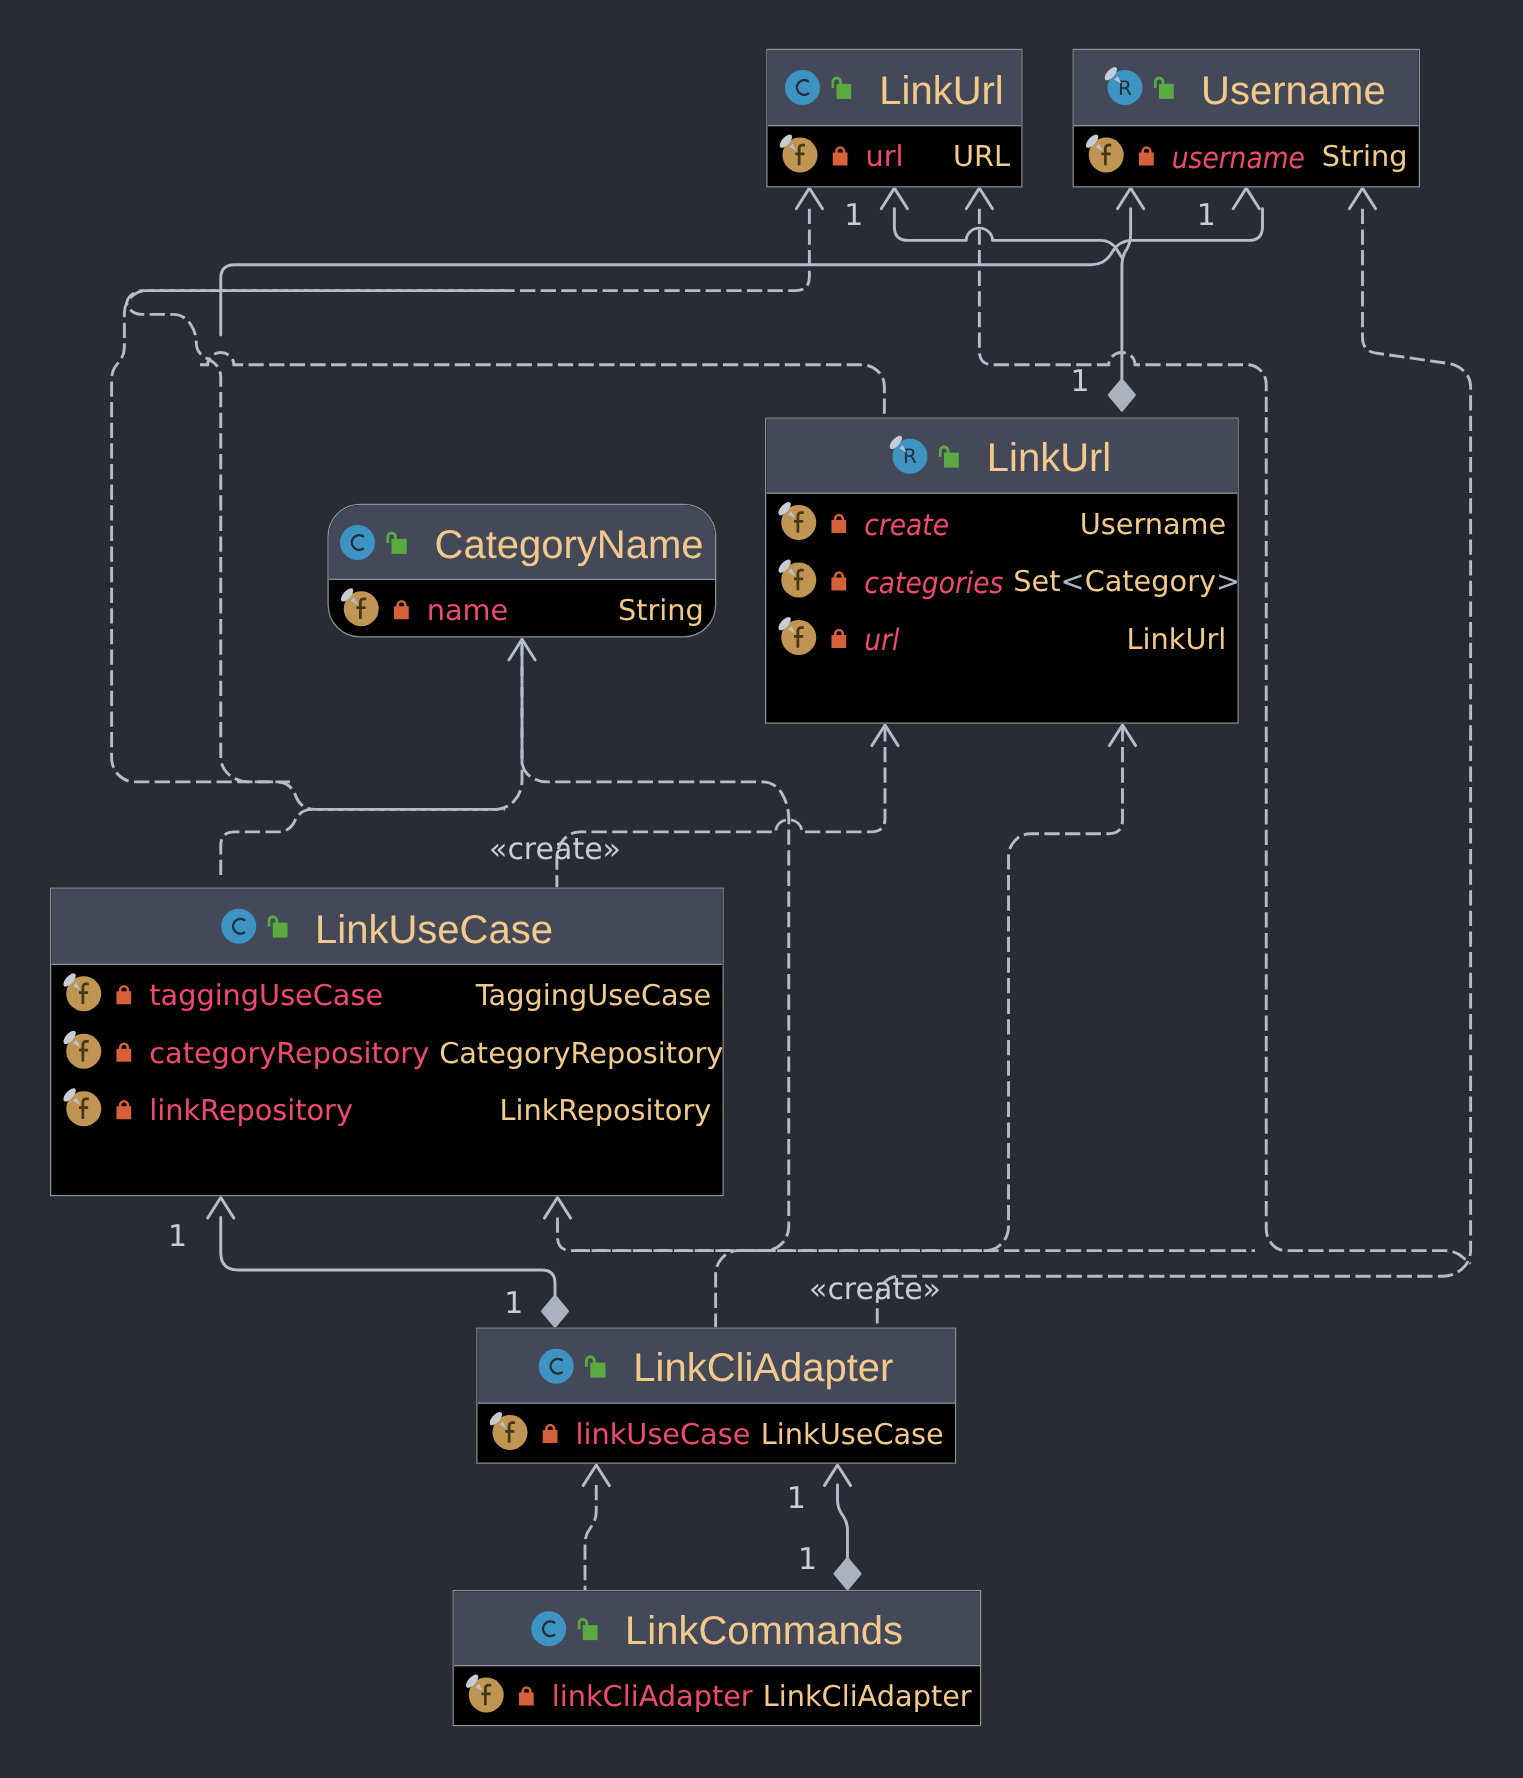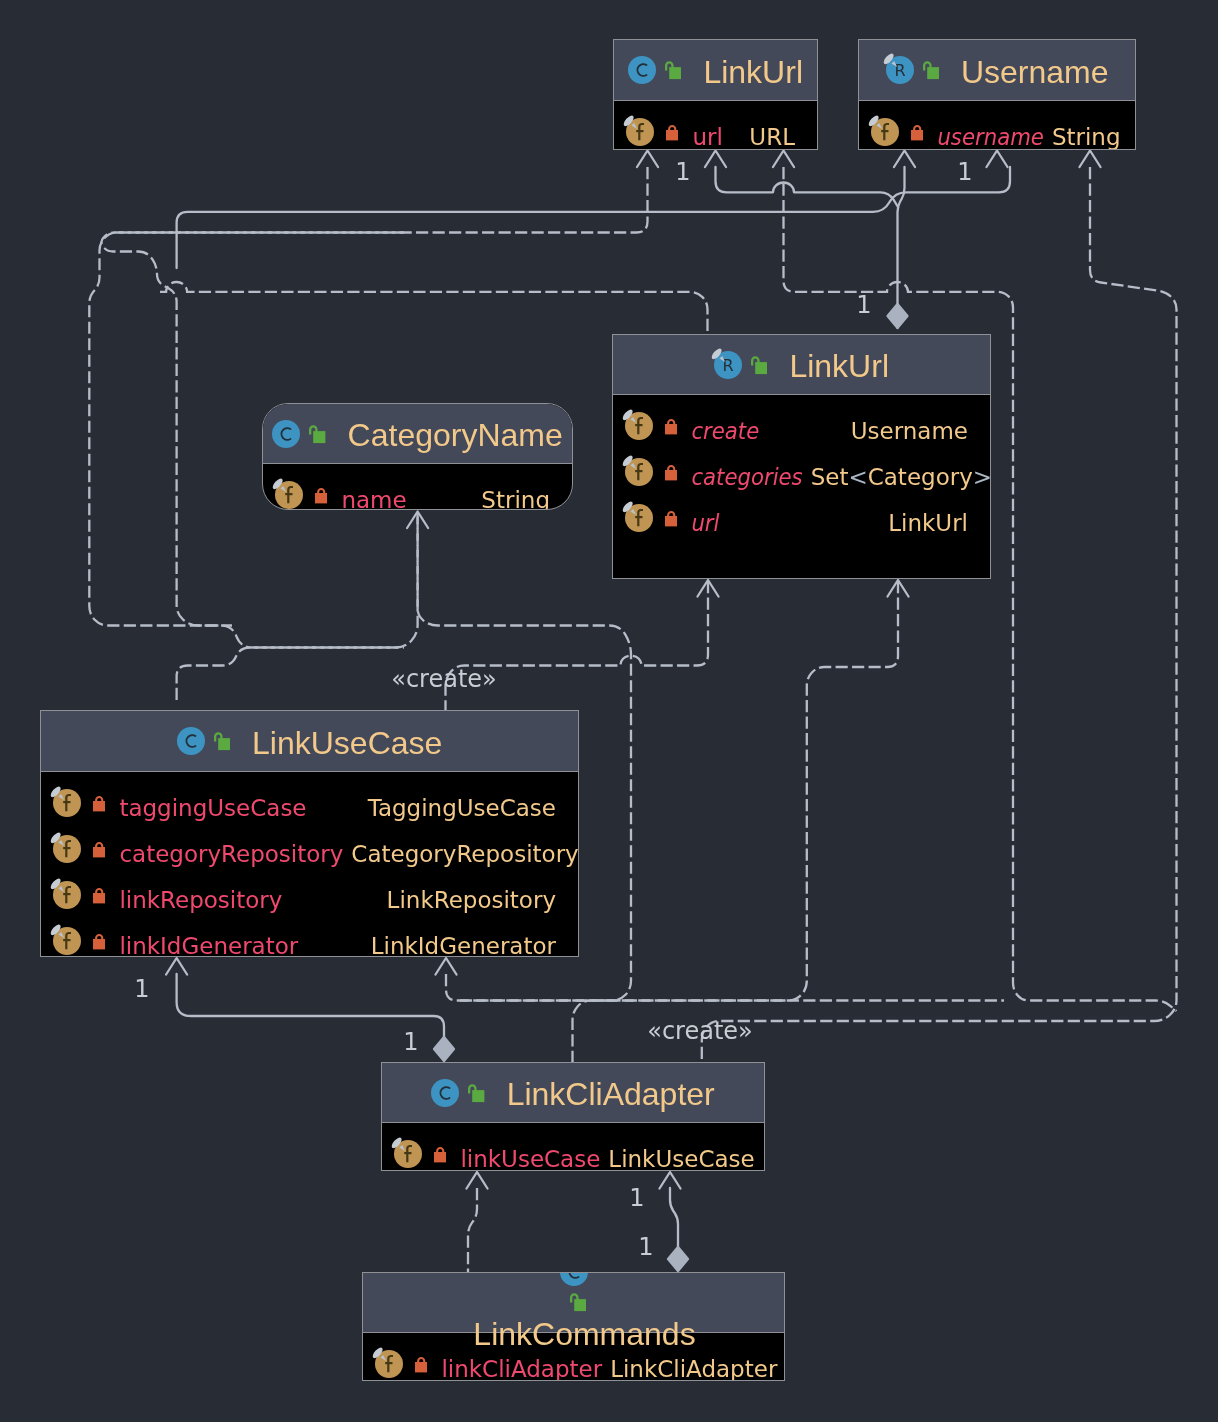--- a/index.html
+++ b/index.html
@@ -7,22 +7,22 @@
   body{width:1218px;height:1422px;background:#282c35;overflow:hidden;
        font-family:"DejaVu Sans",sans-serif;}
   #stage{position:relative;width:1218px;height:1422px;}
   svg#edge-layer{position:absolute;left:0;top:0;width:1218px;height:1422px;}
   .uml-class{position:absolute;box-sizing:border-box;border:1px solid #8f9196;
              background:#000000;overflow:hidden;}
   .uml-header{box-sizing:border-box;background:#434958;border-bottom:1px solid #8f9196;
               display:flex;align-items:center;justify-content:center;}
   .uml-title{color:#f2c98a;font-family:"Liberation Sans",sans-serif;font-size:32px;line-height:32px;white-space:nowrap;margin-left:22px;position:relative;top:1.5px;}
   .uml-fields{box-sizing:border-box;}
-  .uml-field{box-sizing:border-box;display:flex;align-items:flex-end;height:46px;
-             padding-left:12px;padding-right:22px;}
+  .uml-field{box-sizing:border-box;display:flex;align-items:center;height:46px;
+             padding-left:12px;padding-right:9px;}
   .fname{color:#f0496e;font-size:23px;line-height:23px;white-space:nowrap;margin-left:14px;position:relative;top:2px;}
   .fname.ital{font-style:italic;font-stretch:condensed;font-size:23.6px;}
   .ftype{color:#f2c98a;font-size:23px;line-height:23px;white-space:nowrap;margin-left:auto;padding-left:8px;position:relative;top:2px;}
   .ftype .gb{color:#a9b7c6;}
   .icowrap{flex:0 0 auto;display:inline-flex;align-items:center;line-height:0;}
   .ico-lock{margin-left:12px;}
   .ico-unlock{margin-left:9px;}
   .edge-label{position:absolute;color:#c9cdd4;font-size:24px;line-height:1;white-space:nowrap;
               transform:translate(-50%,-50%);}
 </style>
@@ -353,41 +353,20 @@
           </span>
           <span class="icowrap ico-lock">
             <svg width="12.4" height="30" viewBox="0 0 12.4 30">
               <path d="M3.15 14.3 L3.15 12.05 A3.05 3.05 0 0 1 9.25 12.05 L9.25 14.3" fill="none" stroke="#d6603a" stroke-width="2.1"></path>
               <rect x="0" y="13.0" width="12.4" height="10.4" fill="#d6603a"></rect>
             </svg>
           </span>
           <span class="fname">linkRepository</span>
           <span class="ftype">LinkRepository</span>
         </div>
-        <div class="uml-field">
-          <span class="icowrap">
-            <svg width="28" height="30" viewBox="0 0 28 30" style="overflow:visible">
-              <circle cx="14" cy="15" r="14" fill="#c09553"></circle>
-              <path d="M18.0 7.0 L15.6 7.0 A2.8 2.8 0 0 0 13.3 9.9 L13.3 23.2" fill="none" stroke="#453814" stroke-width="2.2" stroke-linecap="butt"></path>
-              <rect x="10.2" y="13.0" width="7.3" height="2.2" fill="#453814"></rect>
-              <g transform="translate(2.7,3.9) rotate(-48)">
-                <ellipse cx="0" cy="0" rx="6.6" ry="3.05" fill="#c6ccd4"></ellipse>
-              </g>
-              <path d="M8.2 6.0 L11.2 12.0 L5.4 8.6 Z" fill="#b8c1cc"></path>
-            </svg>
-          </span>
-          <span class="icowrap ico-lock">
-            <svg width="12.4" height="30" viewBox="0 0 12.4 30">
-              <path d="M3.15 14.3 L3.15 12.05 A3.05 3.05 0 0 1 9.25 12.05 L9.25 14.3" fill="none" stroke="#d6603a" stroke-width="2.1"></path>
-              <rect x="0" y="13.0" width="12.4" height="10.4" fill="#d6603a"></rect>
-            </svg>
-          </span>
-          <span class="fname">linkIdGenerator</span>
-          <span class="ftype">LinkIdGenerator</span>
-        </div>
       </div>
     </div>
 <div class="uml-class" style="left:381px;top:1062px;width:384px;height:109px;">
       <div class="uml-header" style="height:60px;">
         <span class="icowrap">
           <svg width="28" height="30" viewBox="0 0 28 30" style="overflow:visible">
             <circle cx="14" cy="15" r="14" fill="#3d93c2"></circle>
             <path d="M18.45 10.05 A5.85 5.85 0 1 0 18.45 19.95" fill="none" stroke="#233039" stroke-width="1.9" stroke-linecap="round"></path>
           </svg>
         </span>
@@ -417,21 +396,21 @@
               <path d="M3.15 14.3 L3.15 12.05 A3.05 3.05 0 0 1 9.25 12.05 L9.25 14.3" fill="none" stroke="#d6603a" stroke-width="2.1"></path>
               <rect x="0" y="13.0" width="12.4" height="10.4" fill="#d6603a"></rect>
             </svg>
           </span>
           <span class="fname">linkUseCase</span>
           <span class="ftype">LinkUseCase</span>
         </div>
       </div>
     </div>
 <div class="uml-class" style="left:362px;top:1272px;width:423px;height:109px;">
-      <div class="uml-header" style="height:60px;flex-direction:column;">
+      <div class="uml-header" style="height:60px;">
         <span class="icowrap">
           <svg width="28" height="30" viewBox="0 0 28 30" style="overflow:visible">
             <circle cx="14" cy="15" r="14" fill="#3d93c2"></circle>
             <path d="M18.45 10.05 A5.85 5.85 0 1 0 18.45 19.95" fill="none" stroke="#233039" stroke-width="1.9" stroke-linecap="round"></path>
           </svg>
         </span>
         <span class="icowrap ico-unlock">
           <svg width="16.4" height="30" viewBox="0 0 16.4 30">
             <path d="M1.15 15.4 L1.15 10.55 A3.15 3.15 0 0 1 7.45 10.55 L7.45 13.2" fill="none" stroke="#5aaa41" stroke-width="2.3"></path>
             <rect x="4.2" y="12.1" width="12.2" height="12.0" fill="#5aaa41"></rect>

